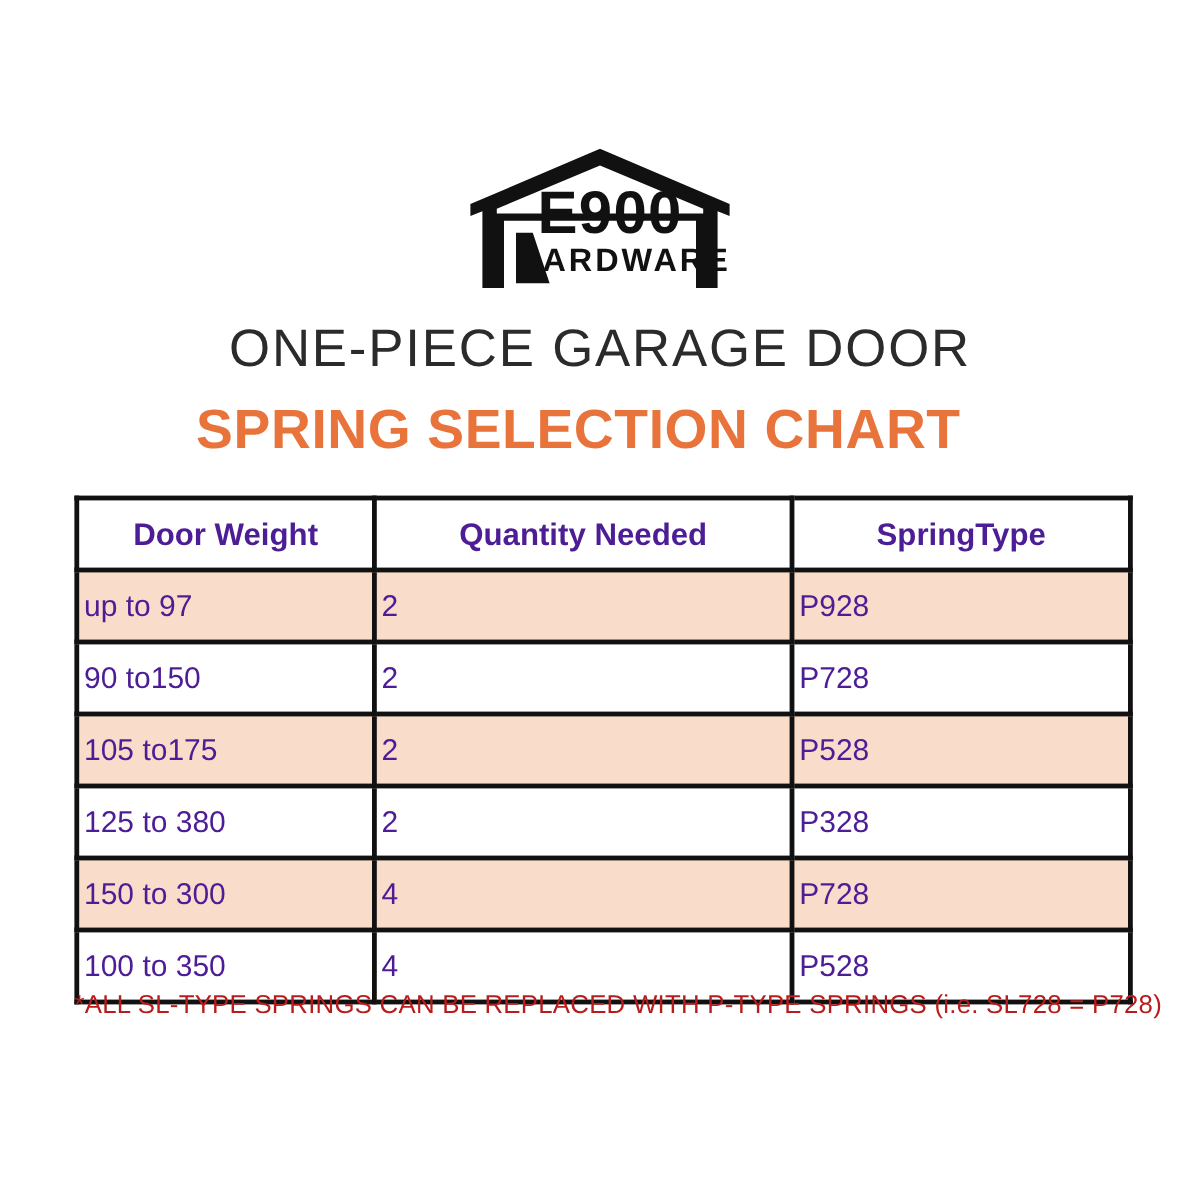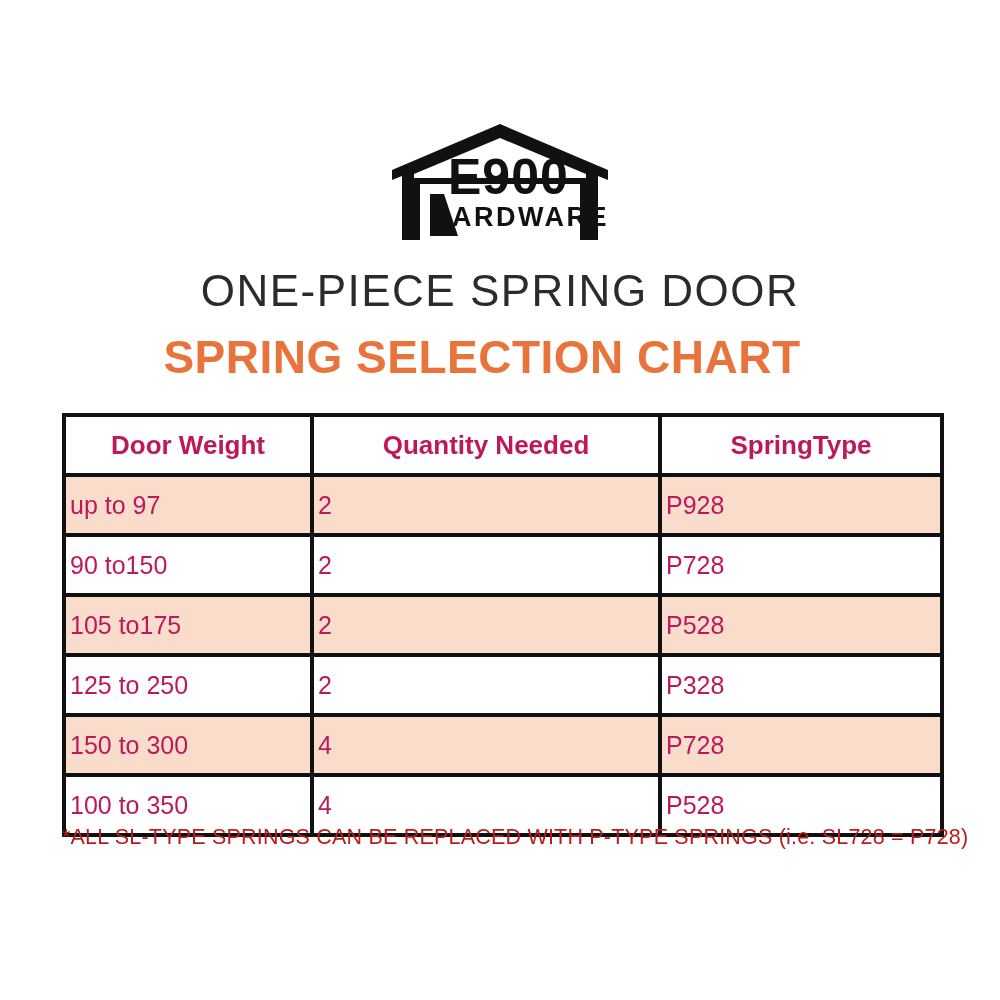--- a/index.html
+++ b/index.html
@@ -111,21 +111,21 @@
   }
   table.chart col.c1 { width: 248px; }
   table.chart col.c2 { width: 348px; }
   table.chart col.c3 { width: 282px; }
 
   table.chart th, table.chart td {
     border: 4px solid #111111;
     font-size: 25px;
     height: 56px;
     padding: 0 4px;
-    color: #be185d;
+    color: #4c1d95;
   }
   table.chart th {
     font-weight: bold;
     font-size: 26px;
     background: #ffffff;
   }
   table.chart tbody tr.alt td {
     background: #fadcca;
   }
   table.chart tbody tr td {
@@ -159,21 +159,21 @@
         <path d="M30 56 L116 20 L202 56 L202 60 L30 60 Z" fill="#ffffff"></path>
         <path d="M46 76 L46 118 L74 118 L60 76 Z" fill="#111111"></path>
       </svg>
       <div class="logo-text">
         <div class="logo-e900">E900</div>
         <div class="logo-hardware">HARDWARE</div>
       </div>
     </div>
   </div>
 
-  <div class="title-1">ONE-PIECE SPRING DOOR</div>
+  <div class="title-1">ONE-PIECE GARAGE DOOR</div>
   <div class="title-2">SPRING SELECTION CHART</div>
 
   <div class="table-wrap">
     <table class="chart">
       <colgroup>
         <col class="c1">
           <col class="c2">
           <col class="c3">
       </colgroup>
       <thead>
@@ -193,21 +193,21 @@
           <td>90 to150</td>
           <td>2</td>
           <td>P728</td>
         </tr>
         <tr class="alt">
           <td>105 to175</td>
           <td>2</td>
           <td>P528</td>
         </tr>
         <tr>
-          <td>125 to 250</td>
+          <td>125 to 380</td>
           <td>2</td>
           <td>P328</td>
         </tr>
         <tr class="alt">
           <td>150 to 300</td>
           <td>4</td>
           <td>P728</td>
         </tr>
         <tr>
           <td>100 to 350</td>

